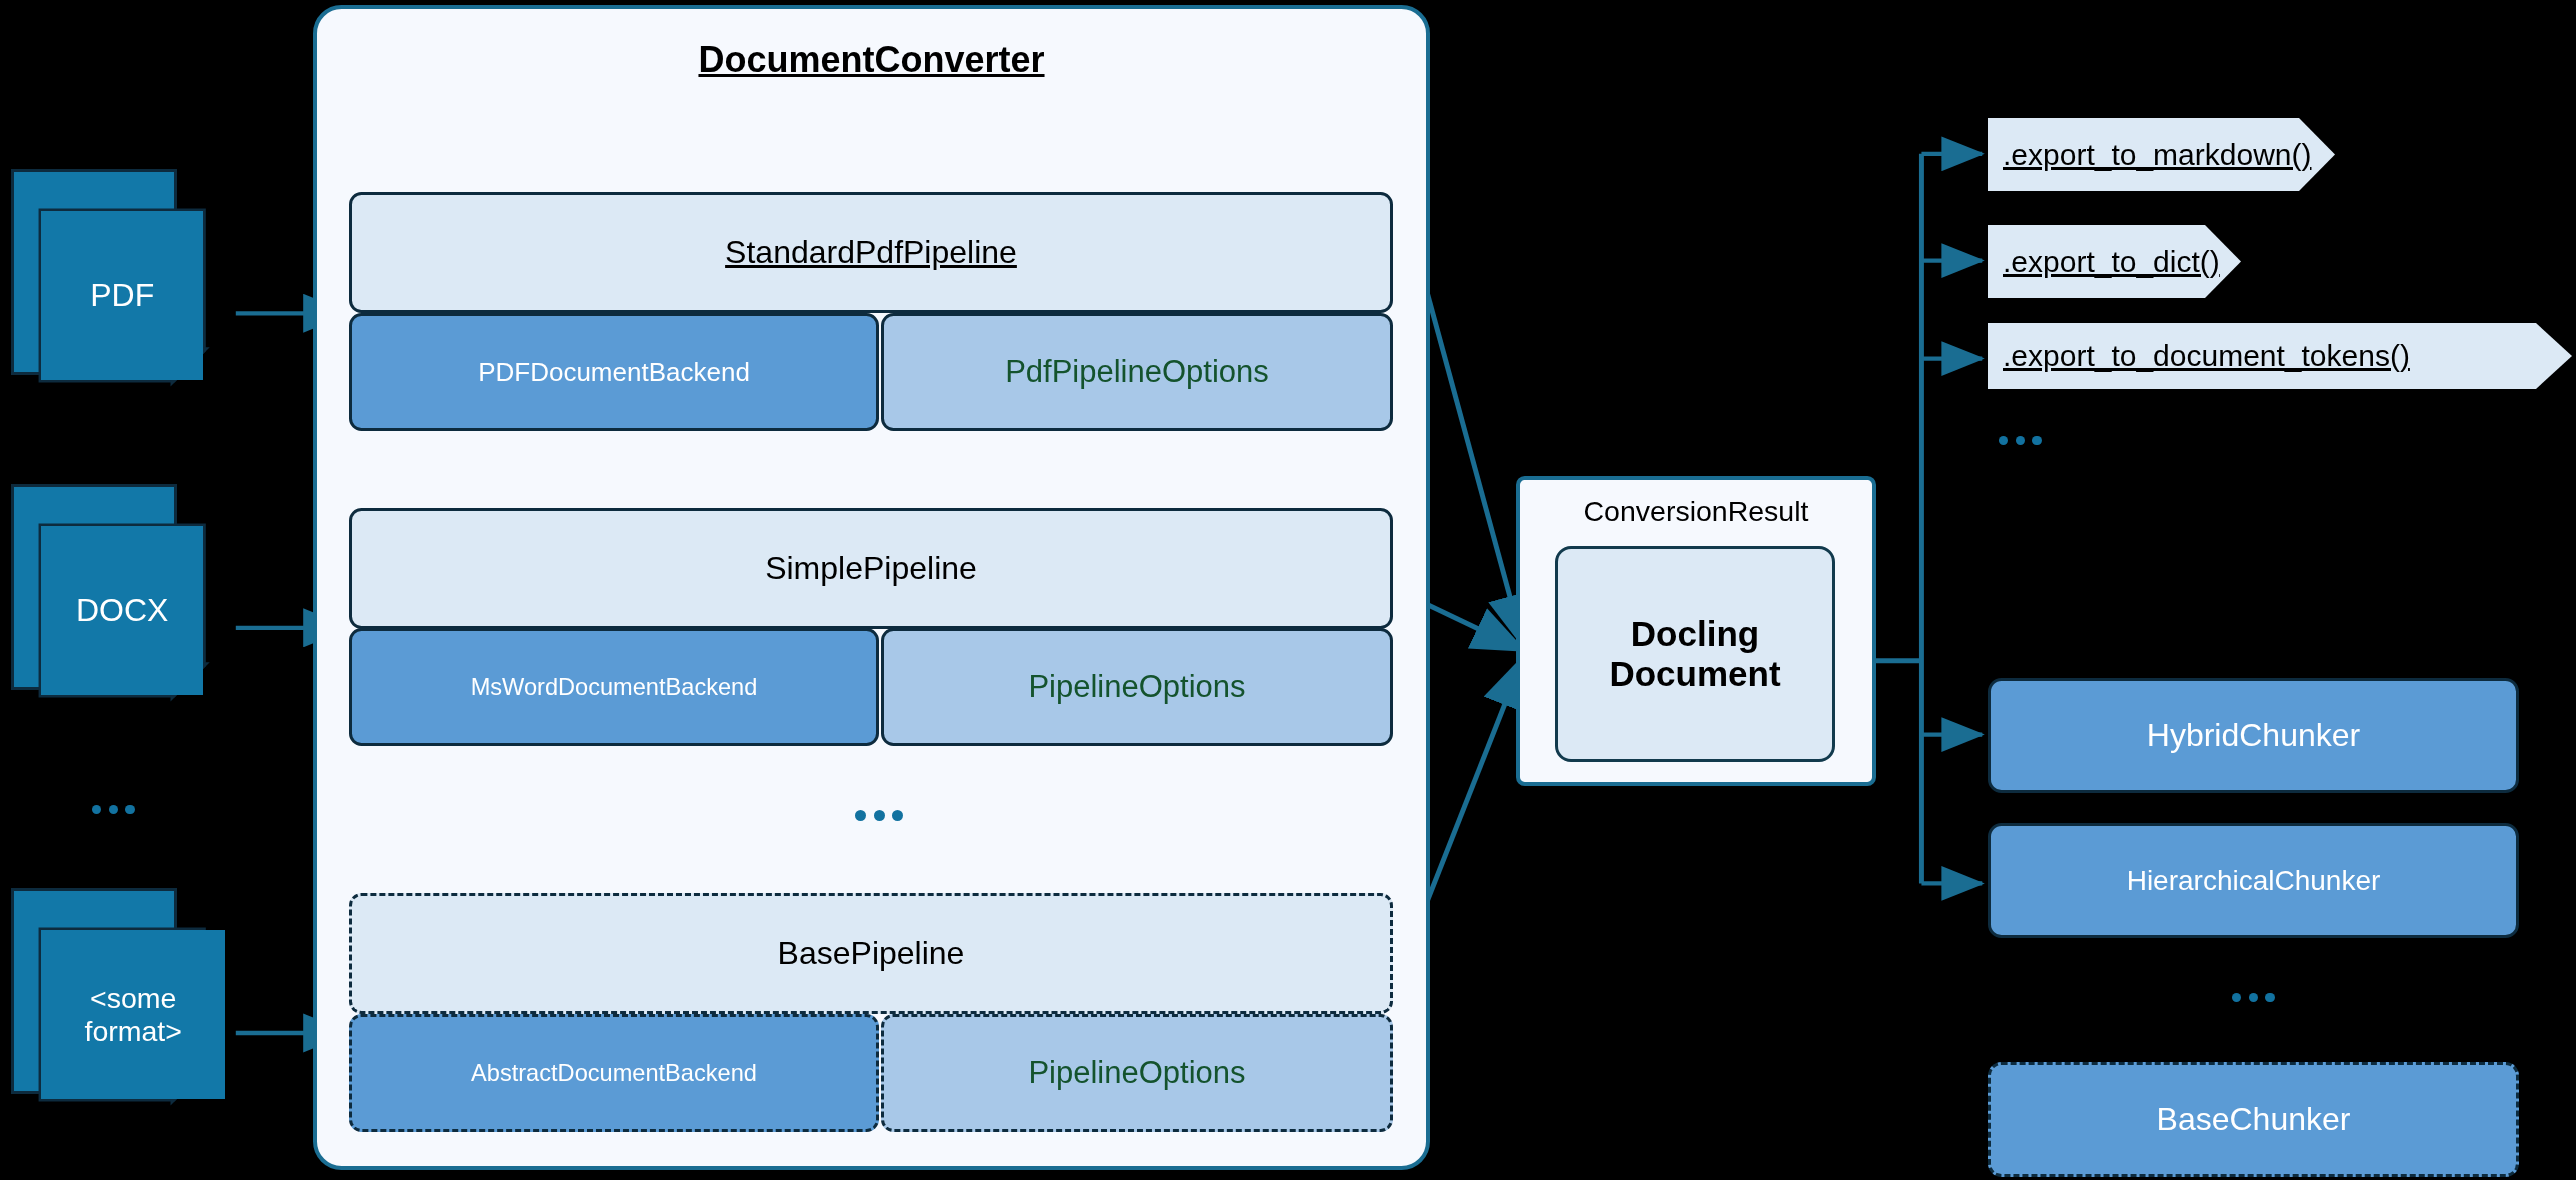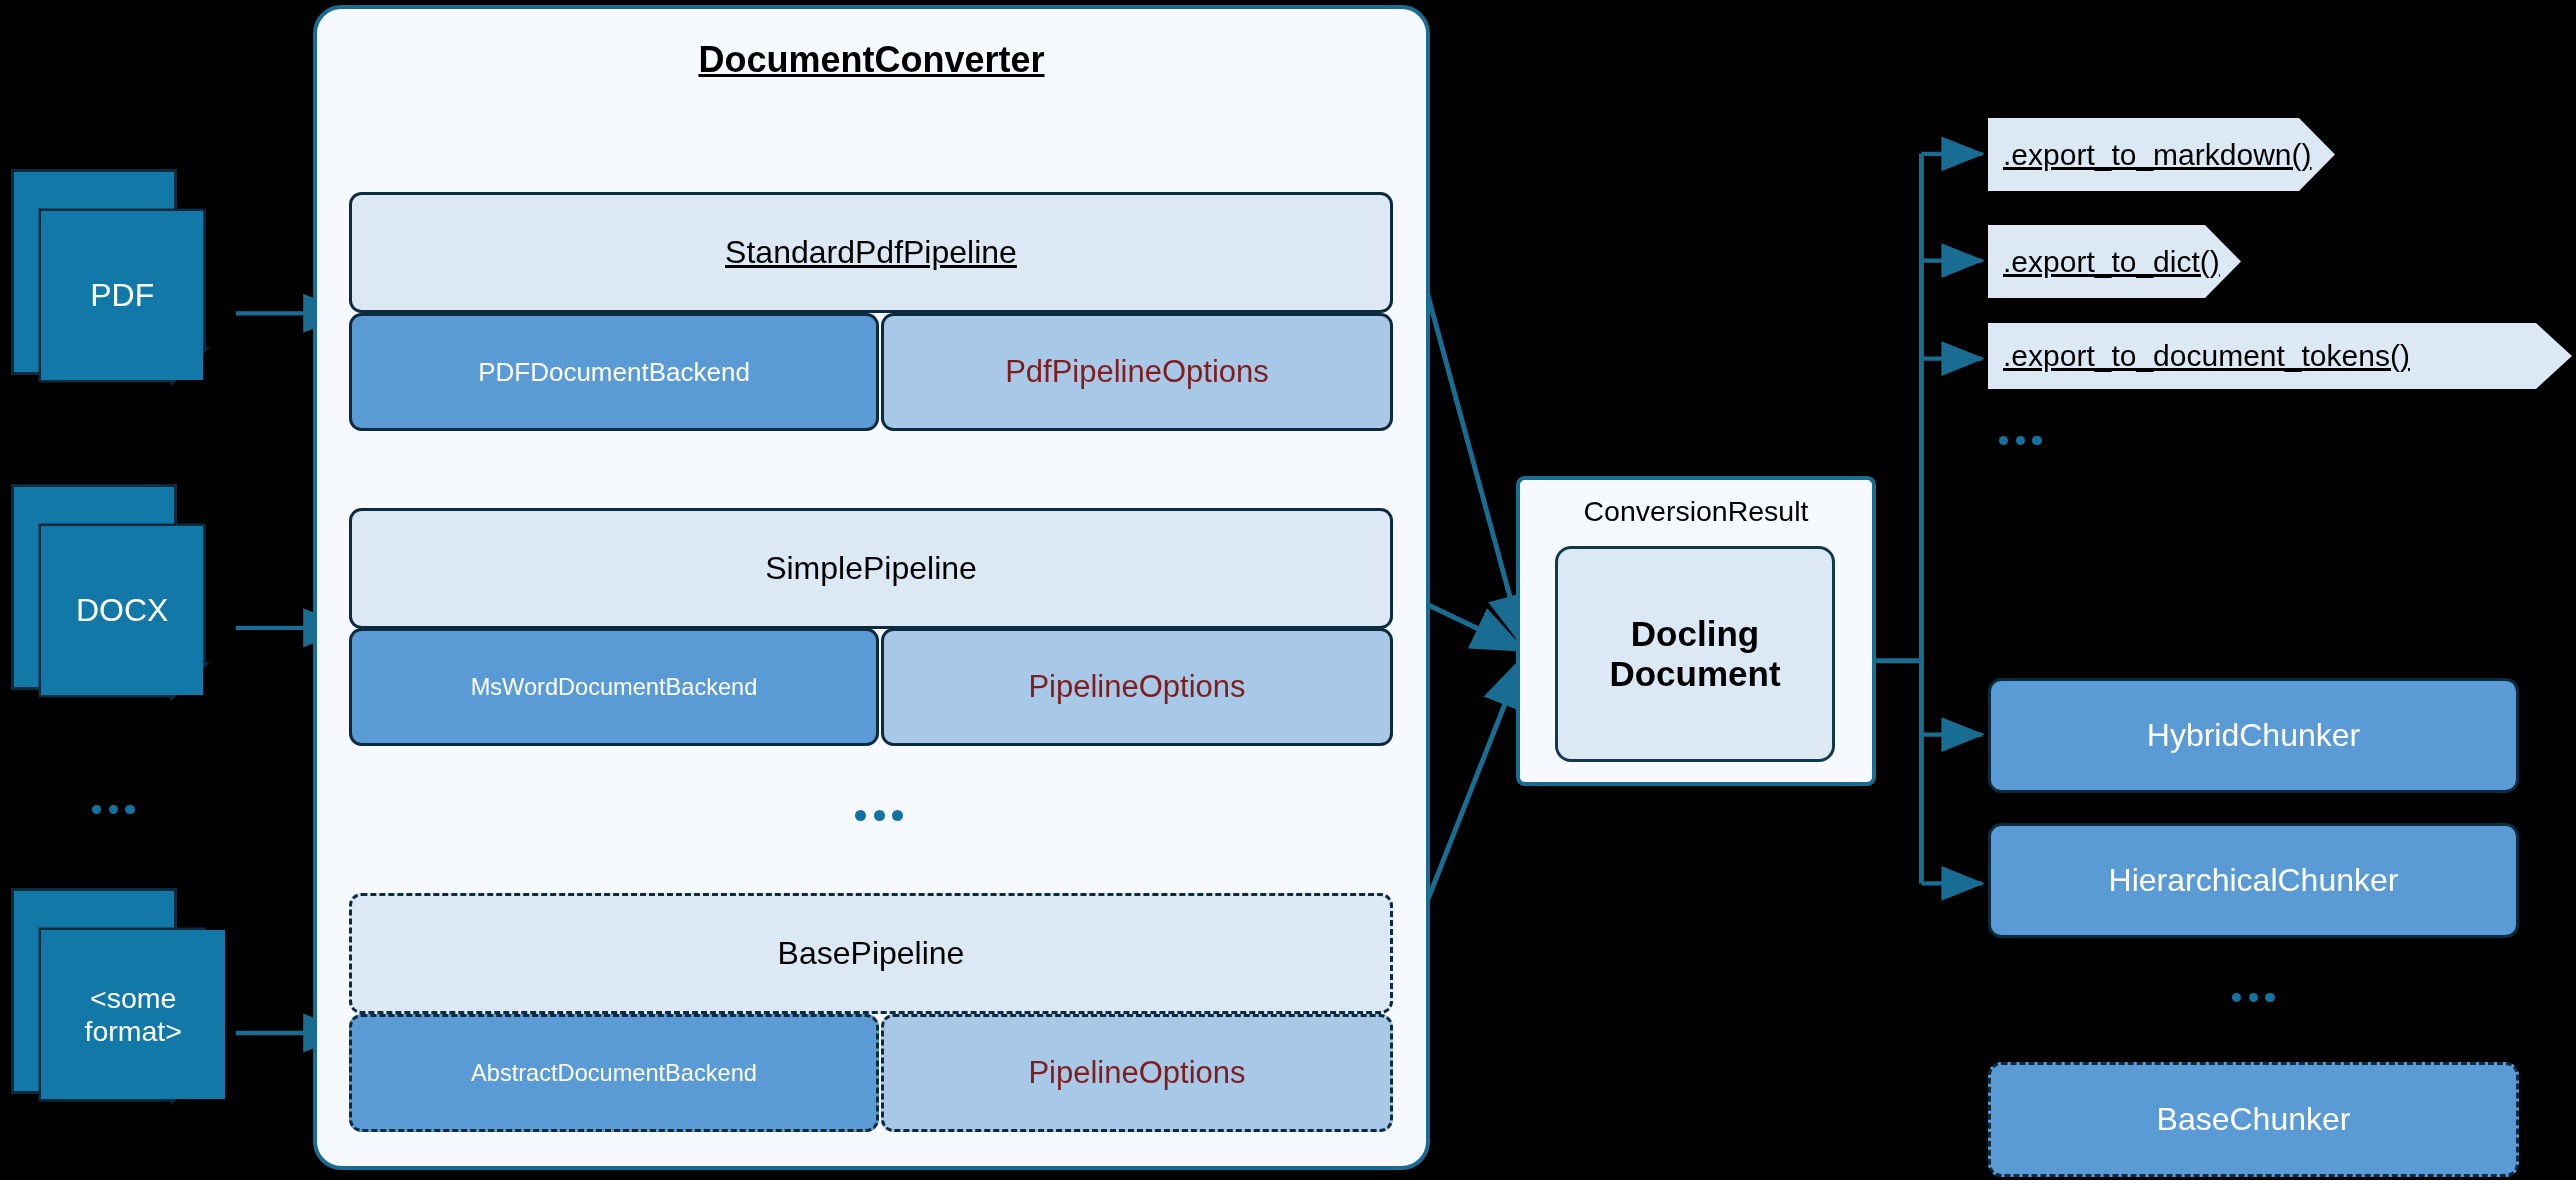--- a/index.html
+++ b/index.html
@@ -64,21 +64,21 @@
   .pipe-head.dashed { border-style:dashed; background:#dce9f5; }
 
   .pipe-sub {
     position:absolute; box-sizing:border-box;
     border:3.7px solid #0d2b3e;
     border-radius:12.4px;
     display:flex; align-items:center; justify-content:center;
     text-align:center;
   }
   .pipe-sub.backend { background:#5b9bd5; color:#ffffff; }
-  .pipe-sub.options { background:#a8c8e8; color:#7f1d1d; }
+  .pipe-sub.options { background:#a8c8e8; color:#14532d; }
   .pipe-sub.dashed { border-style:dashed; }
 
   
   .ellipsis {
     position:absolute; display:flex; align-items:center;
     gap:7.4px;
   }
   .ellipsis span {
     display:block; width:11.2px; height:11.2px; border-radius:50%;
     background:#1272a0;
@@ -269,21 +269,21 @@
   <div class="ellipsis small" style="left:1999px; top:436px;">
     <span></span>
     <span></span>
     <span></span>
   </div>
 
   <div class="chunker" style="left:1988px; top:678px; width:531px; height:115px; font-size:32px;">
     <span>HybridChunker</span>
   </div>
 
-  <div class="chunker" style="left:1988px; top:823px; width:531px; height:115px; font-size:32px;">
+  <div class="chunker" style="left:1988px; top:823px; width:531px; height:115px; font-size:28px;">
     <span>HierarchicalChunker</span>
   </div>
 
   <div class="ellipsis small" style="left:2232px; top:993px;">
     <span></span>
     <span></span>
     <span></span>
   </div>
 
   <div class="chunker dashed" style="left:1988px; top:1062px; width:531px; height:115px; font-size:32px;">

